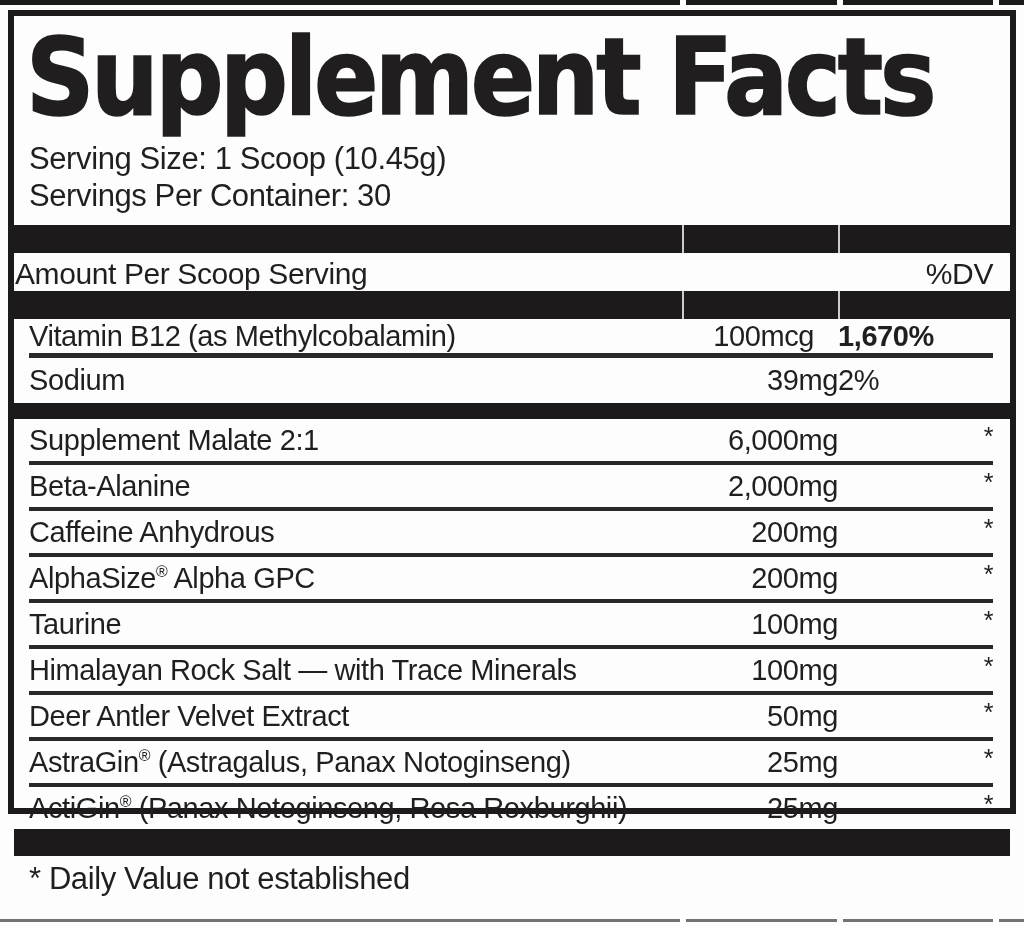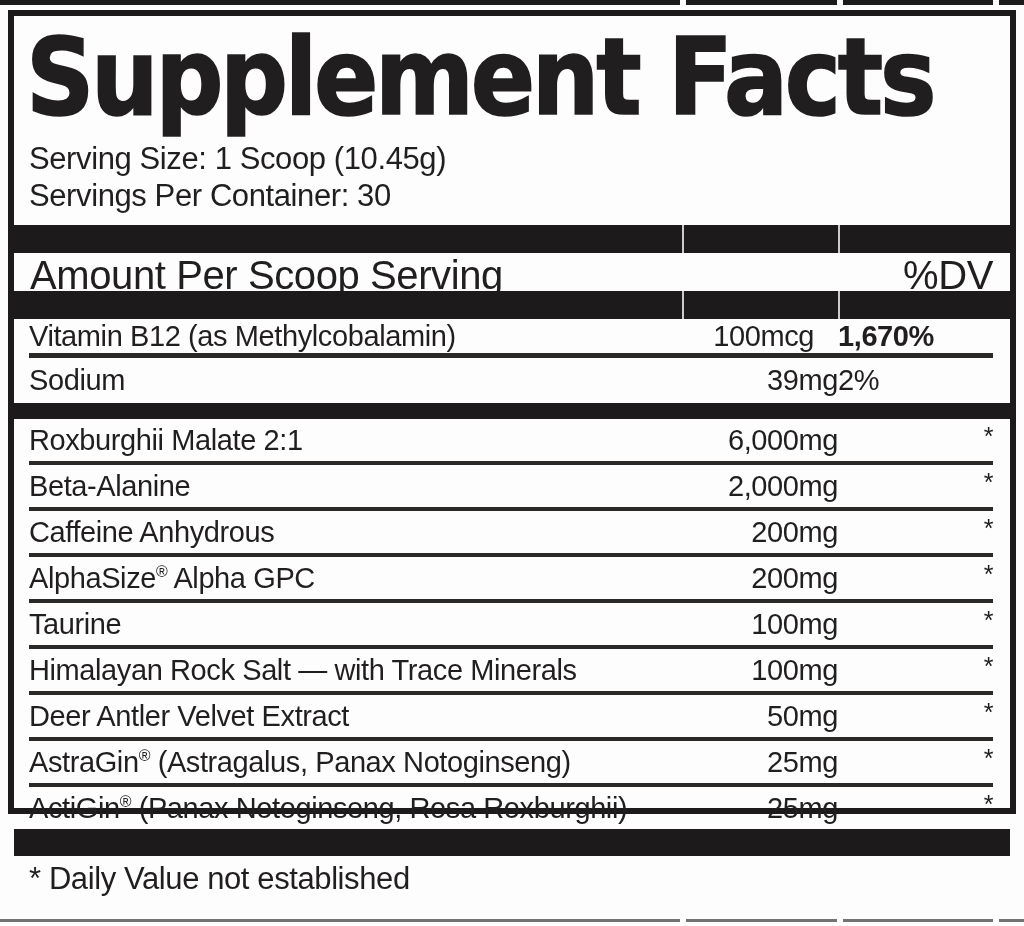--- a/index.html
+++ b/index.html
@@ -39,23 +39,23 @@
   .serving-line{font-size:31px;line-height:37px;letter-spacing:-0.4px;}
   .bar{position:relative;width:100%;background:var(--bar);margin-top:0;}
   .bar.b1{height:28px;margin-top:11px;}
   .bar.b2{height:28px;}
   .bar.b3{height:16px;margin-top:1px;}
   .bar.b4{height:27px;}
   .bar .vsep{position:absolute;top:0;bottom:0;width:2px;background:rgba(255,255,255,.78);}
   .vsep.v1{left:668px;} .vsep.v2{left:824px;}
 
   .cols-header{
-    height:38px;margin:0 17px 0 16px;
-    display:flex;justify-content:space-between;align-items:flex-start;
-    font-size:40px;letter-spacing:-0.4px;
+    height:38px;margin:0 17px 0 1px;
+    display:flex;justify-content:space-between;align-items:flex-end;
+    font-size:30px;letter-spacing:-0.4px;
   }
   .row{
     margin:0 17px 0 15px;
     display:grid;grid-template-columns:1fr 170px 155px;align-items:center;
     font-size:29px;letter-spacing:-0.4px;
   }
   .dv-row{height:39px;}
   .dv-row:first-child{height:39px;border-bottom:5px solid var(--line);gap:24px;}
   .dv-row:last-child{height:44px;border-bottom:none;}
   .ing-row{height:46px;border-bottom:4px solid var(--line);}
@@ -114,21 +114,21 @@
     <span class="cell-name">Sodium</span>
     <span class="cell-amount">39mg</span>
     <span class="cell-dv">2%</span>
   </div>
 </div>
 
   <div class="bar b3"></div>
 
   <div>
   <div class="row ing-row">
-    <span class="cell-name">Roxburghii Malate 2:1</span>
+    <span class="cell-name">Supplement Malate 2:1</span>
     <span class="cell-amount">6,000mg</span>
     <span class="cell-star">*</span>
   </div>
 
   <div class="row ing-row">
     <span class="cell-name">Beta-Alanine</span>
     <span class="cell-amount">2,000mg</span>
     <span class="cell-star">*</span>
   </div>
 

